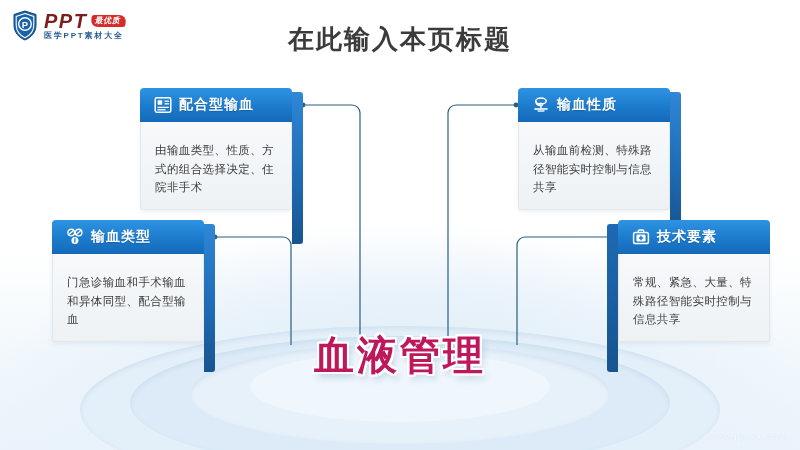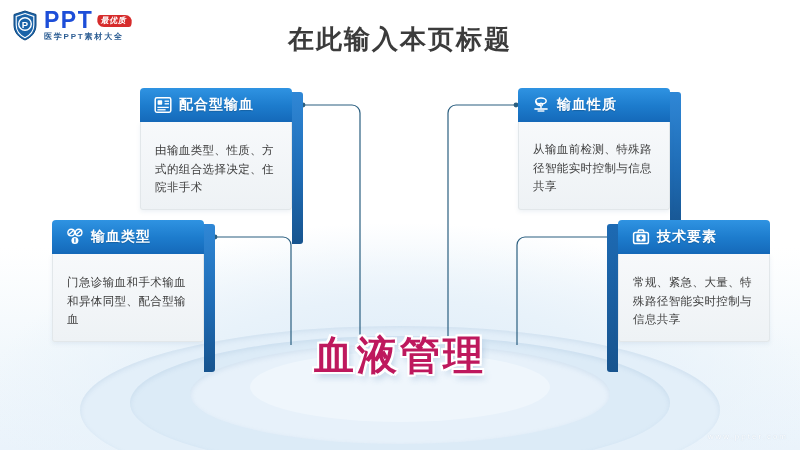--- a/index.html
+++ b/index.html
@@ -45,22 +45,22 @@
   }
   #shield {
     width: 26px; height: 31px;
     position: relative;
     display: flex; align-items: center; justify-content: center;
   }
   #shield svg { display: block; }
   #logo-text { display: flex; flex-direction: column; gap: 1px; }
   #logo-row1 { display: flex; align-items: center; gap: 4px; }
   #logo-ppt {
-    font-size: 23px; font-weight: bold; 
-    letter-spacing: 1.5px; color: #1d4ed8; line-height: 1;
+    font-size: 20px; font-weight: bold; font-style: italic;
+    letter-spacing: 1.5px; color: #7f1d1d; line-height: 1;
   }
   #logo-badge {
     background: #d62b2b; color: #ffffff;
     font-size: 8px; font-weight: bold;
     padding: 2px 5px 2px 4px;
     border-radius: 2px 8px 2px 8px;
     letter-spacing: .5px; line-height: 1;
     transform: skewX(-10deg);
   }
   #logo-sub {
@@ -117,21 +117,21 @@
     border-radius: 0 0 3px 3px;
     padding: 19px 12px 12px 14px;
     font-size: 11.5px;
     line-height: 1.62;
     color: #3d3d3d;
     letter-spacing: .4px;
     box-shadow: 0 2px 4px rgba(90,130,170,.10);
   }
 
   #card-1 { left: 140px; top: 88px; }
-  #card-2 { left: 518px; top: 88px; font-family: Liberation Mono, monospace; }
+  #card-2 { left: 518px; top: 88px; }
   #card-3 { left: 52px;  top: 220px; }
   #card-4 { left: 618px; top: 220px; }
 
   
   #center-word {
     position: absolute;
     left: 0; right: 0; top: 328px;
     text-align: center;
     font-size: 40px;
     font-weight: bold;

